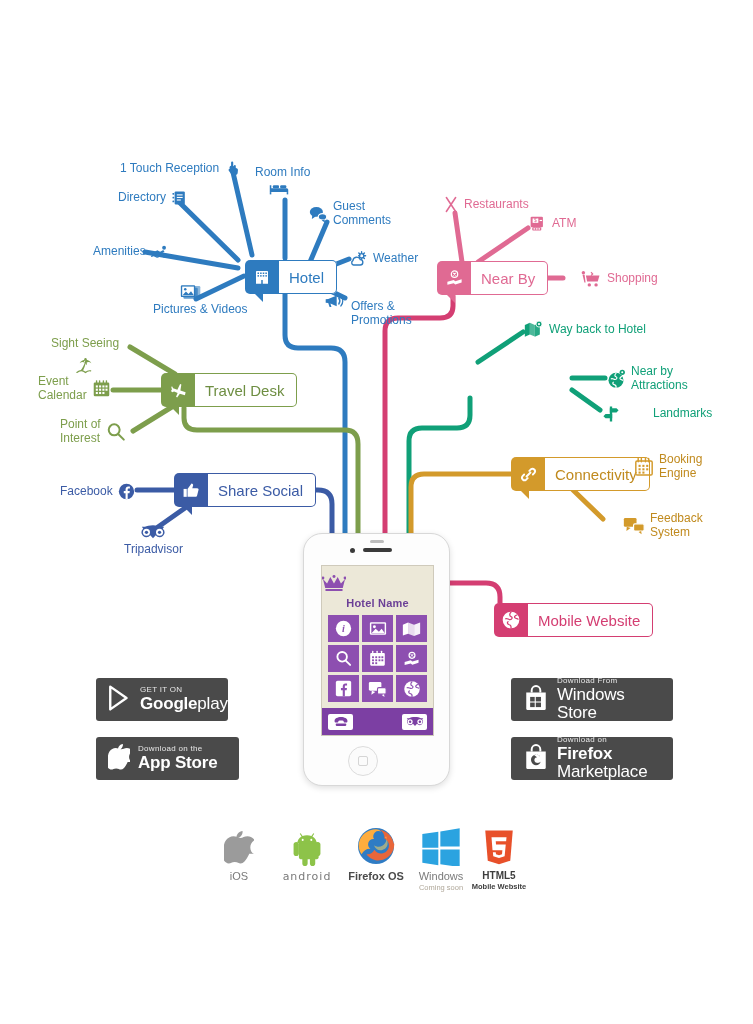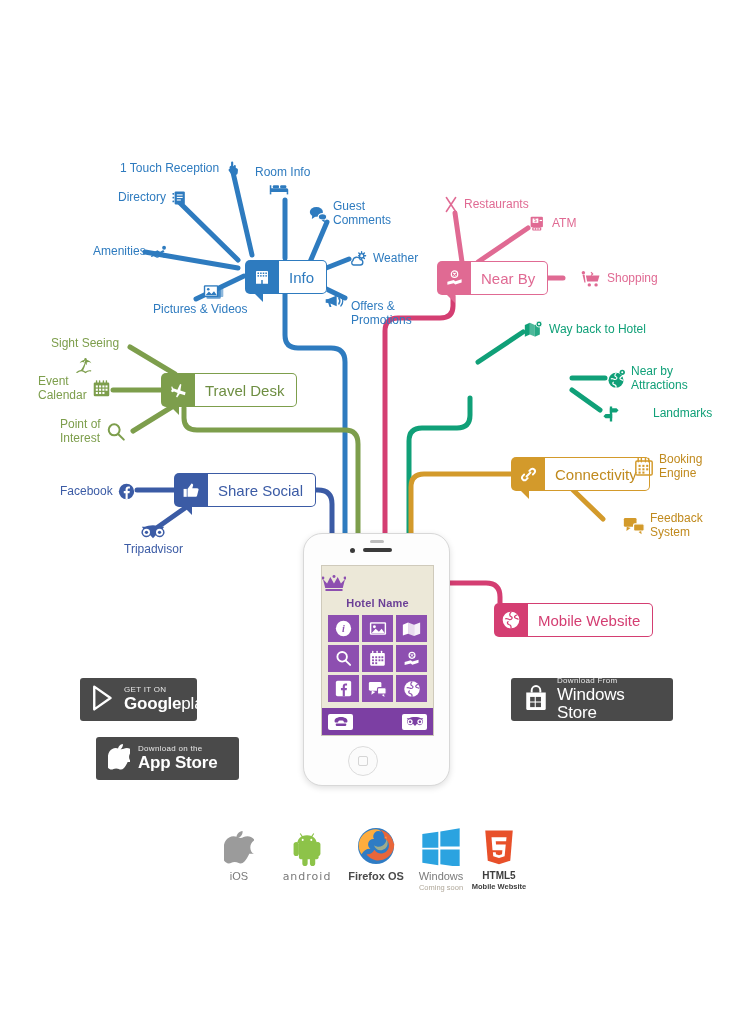--- a/index.html
+++ b/index.html
@@ -173,21 +173,21 @@
         <rect x="6" y="6" width="2" height="2" fill="#2E7BBF"></rect>
           <rect x="9.5" y="6" width="2" height="2" fill="#2E7BBF"></rect>
         <rect x="13" y="6" width="2" height="2" fill="#2E7BBF"></rect>
           <rect x="16.5" y="6" width="2" height="2" fill="#2E7BBF"></rect>
         <rect x="6" y="9.5" width="2" height="2" fill="#2E7BBF"></rect>
           <rect x="9.5" y="9.5" width="2" height="2" fill="#2E7BBF"></rect>
         <rect x="13" y="9.5" width="2" height="2" fill="#2E7BBF"></rect>
           <rect x="16.5" y="9.5" width="2" height="2" fill="#2E7BBF"></rect>
       </svg>
     </div>
-    <div class="pill" style="border-color:#2E7BBF; color:#2E7BBF;">Info</div>
+    <div class="pill" style="border-color:#2E7BBF; color:#2E7BBF;">Hotel</div>
     <div class="tail" style="border-top-color:#2E7BBF;"></div>
   </div>
 
   <div class="node" style="left:437px; top:261px;">
     <div class="badge" style="background:#E06A93;">
       <svg width="19" height="19" viewBox="0 0 24 24" fill="#fff">
         <circle cx="12" cy="6.5" r="4" fill="none" stroke="#fff" stroke-width="1.6"></circle>
         <path d="M10.3 4.8l3.4 3.4M13.7 4.8l-3.4 3.4" stroke="#fff" stroke-width="1.3"></path>
         <path d="M12 11v3"></path>
         <path d="M3 16l8-2.2 2 1.6 8-2.4v4.2l-8 2.4-2-1.6L3 20z" fill="#fff"></path>
@@ -306,21 +306,21 @@
     <span class="lbl">Weather</span>
     <span class="ic">
       <svg width="20" height="16" viewBox="0 0 24 20" fill="none" stroke="#2E7BBF" stroke-width="1.7" stroke-linecap="round">
         <circle cx="16.5" cy="6" r="2.8"></circle>
         <path d="M16.5 1v1.4M16.5 9.6V11M21.5 6H20.1M12.9 6h1.4M20 2.5l-1 1M13 9.5l1-1M20 9.5l-1-1M13 2.5l1 1"></path>
         <path d="M6.5 17.5h8a3.4 3.4 0 0 0 .3-6.8 4.8 4.8 0 0 0-9.2 1.3A3 3 0 0 0 6.5 17.5z" fill="#fff"></path>
       </svg>
     </span>
   </div>
 
-  <div class="leaf" style="left:153px; top:283px; color:#2E7BBF; flex-direction:column; align-items:center; gap:2px;">
+  <div class="leaf" style="left:153px; top:283px; color:#2E7BBF; flex-direction:column; align-items:flex-start; gap:2px;">
     <span class="ic" style="margin-left:27px;">
       <svg width="22" height="18" viewBox="0 0 26 20" fill="#2E7BBF">
         <rect x="7" y="3" width="17" height="13" rx="1.4" opacity=".55"></rect>
         <rect x="4" y="5" width="17" height="13" rx="1.4" opacity=".75"></rect>
         <rect x="1" y="2" width="17" height="14" rx="1.4"></rect>
         <rect x="2.6" y="3.6" width="13.8" height="10.8" fill="#fff"></rect>
         <circle cx="6.2" cy="6.8" r="1.5" fill="#2E7BBF"></circle>
         <path d="M3 13.8l4-4.4 3 3 3-3.4 3.4 4.8z" fill="#2E7BBF"></path>
       </svg>
     </span>
@@ -628,21 +628,21 @@
               <circle cx="18.5" cy="7.4" r="1.6" fill="#7C3FA3"></circle>
             </svg>
         </div>
       </div>
     </div>
     <div class="home">
         <i></i>
       </div>
   </div>
 
-  <div class="store" style="left:80px; top:678px; width:117px; height:43px;">
+  <div class="store" style="left:96px; top:678px; width:132px; height:43px;">
     <span class="ic">
       <svg width="24" height="26" viewBox="0 0 22 24" fill="#fff">
           <path d="M2 1.5l15 10.5L2 22.5z" fill="none" stroke="#fff" stroke-width="2.2" stroke-linejoin="round"></path>
         </svg>
     </span>
     <span class="txt">
       <span class="t1">GET IT ON</span>
       <span class="t2"><span>Google</span><span class="t2 thin" style="font-size:17px;">play</span></span>
     </span>
   </div>
@@ -672,20 +672,33 @@
             <rect x="11.8" y="16.2" width="4.8" height="4.2"></rect>
           </g>
       </svg>
     </span>
     <span class="txt">
       <span class="t1">Download From</span>
       <span class="t2 thin">Windows Store</span>
     </span>
   </div>
 
+  <div class="store" style="left:511px; top:737px; width:162px; height:43px;">
+    <span class="ic">
+      <svg width="26" height="26" viewBox="0 0 24 24" fill="#fff">
+        <path d="M3 7h18v15a1 1 0 0 1-1 1H4a1 1 0 0 1-1-1z"></path>
+        <path d="M8 7V5a4 4 0 0 1 8 0v2" fill="none" stroke="#fff" stroke-width="1.8"></path>
+        <path d="M12 10c-2.6 0-4.6 2-4.6 4.6S9.4 19.6 12 19.6c2.3 0 4-1.5 4.4-3.4-1 1.2-2.4 1.6-3.8 1.2-1.6-.5-2.4-2-2-3.4.3-1.1 1.3-1.7 2.3-1.5-.6-1-1.6-1.6-2.7-1.6.6-.6 1.4-.9 2.3-.9 1.4 0 2.6.8 3.2 2-.3-1.6-1.7-2-3.7-2z" fill="#4A4A4A"></path>
+      </svg>
+    </span>
+    <span class="txt">
+      <span class="t1">Download on</span>
+      <span class="t2"><span>Firefox</span> <span class="thin" style="font-weight:normal;">Marketplace</span></span>
+    </span>
+  </div>
 
   <div class="plat" style="left:196px; top:824px;">
     <div class="pi">
       <svg width="30" height="36" viewBox="0 0 22 25" fill="#9b9b9b">
           <path d="M13.6 0c-1.2.1-2.6.8-3.4 1.8-.7.9-1.3 2.2-1.1 3.5 1.3.1 2.7-.7 3.5-1.7.8-1 1.2-2.3 1-3.6z"></path>
           <path d="M18.5 16.8c-.6 1.4-.9 2-1.7 3.2-1.1 1.7-2.6 3.8-4.5 3.8-1.7 0-2.1-1.1-4.4-1.1s-2.8 1.1-4.4 1.1c-1.9 0-3.4-1.9-4.5-3.6C-.5 15.7-.8 10 1.2 7.1c1.4-2 3.6-3.2 5.7-3.2 2.1 0 3.5 1.2 5.2 1.2 1.7 0 2.7-1.2 5.2-1.2 1.9 0 3.8 1 5.2 2.8-4.6 2.5-3.8 9-.5 10.1z"></path>
         </svg>
     </div>
     <div class="pn">iOS</div>
   </div>

